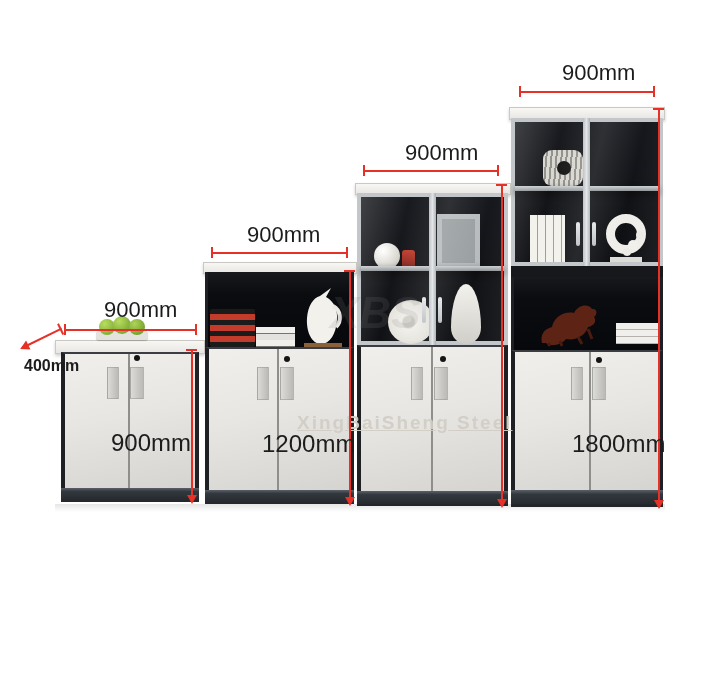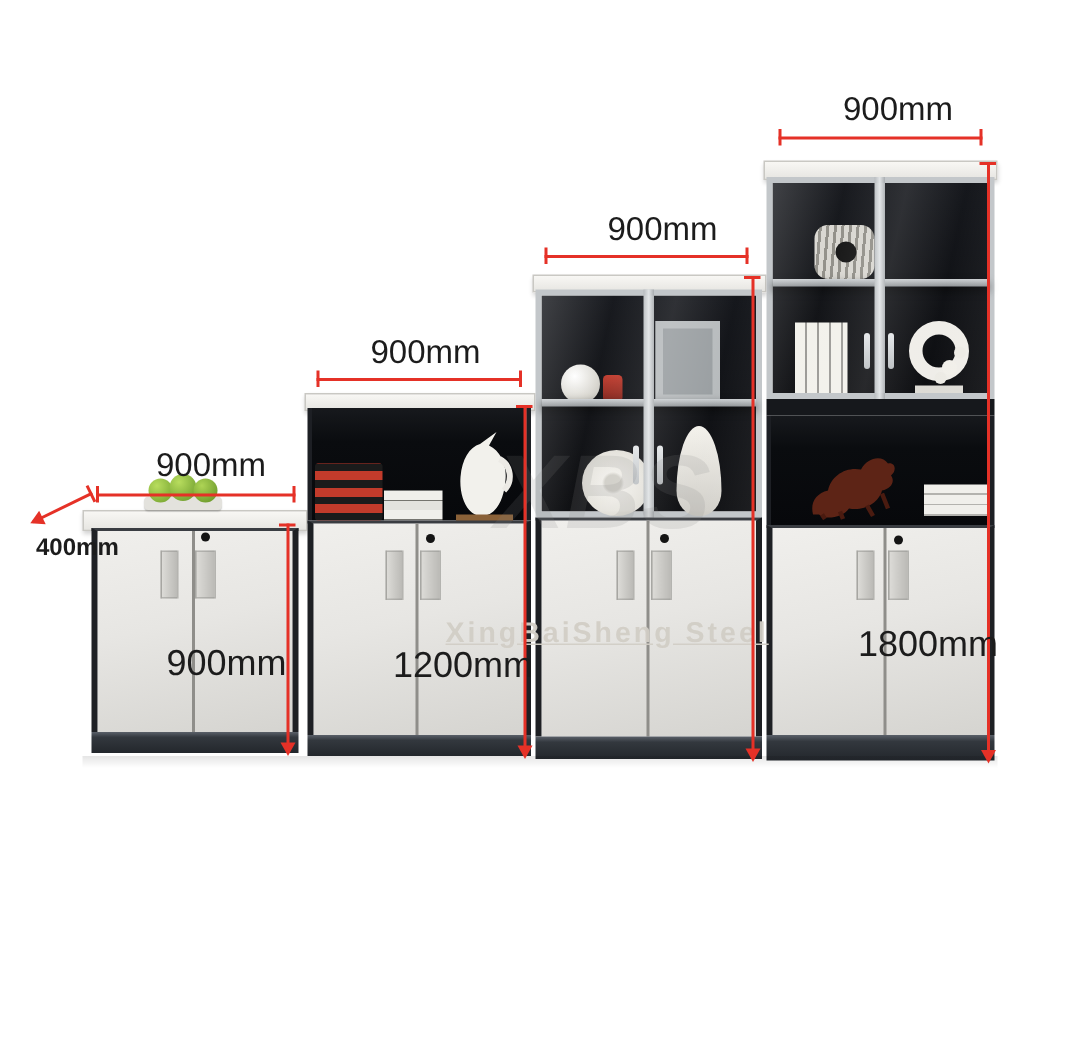--- a/index.html
+++ b/index.html
@@ -52,21 +52,21 @@
          background:linear-gradient(102deg,rgba(255,255,255,0.20) 0%,rgba(255,255,255,0.03) 28%,
                     rgba(255,255,255,0.13) 52%,rgba(255,255,255,0.02) 75%,rgba(255,255,255,0.09) 100%);}
   .ghandle{position:absolute;width:4px;background:linear-gradient(180deg,#e4e7e9,#b9bdc0);border-radius:2px;}
   .floor-shadow{position:absolute;background:linear-gradient(180deg,rgba(0,0,0,0.10),rgba(0,0,0,0));}
 
   
   .wm-cn{position:absolute;font-family:"DejaVu Serif",serif;font-size:48px;font-weight:700;
          letter-spacing:11px;color:#d8d4cc;opacity:0.92;white-space:nowrap;}
   .wm-en{position:absolute;font-size:19px;font-weight:700;letter-spacing:2px;
          color:#d2cec6;opacity:0.95;white-space:nowrap;}
-  .wm-logo{position:absolute;font-size:70px;font-weight:700;font-style:italic;
+  .wm-logo{position:absolute;font-size:44px;font-weight:700;font-style:italic;
            color:rgba(130,130,130,0.16);white-space:nowrap;}
 </style>
 </head>
 <body>
 
 <div id="stage">
 
   <div class="layer">
 
     <div>
@@ -207,16 +207,16 @@
 
     <div class="dimv" style="left:501px;top:184px;height:322px;">
         <i class="t"></i>
         <i class="a"></i>
       </div>
 
     <div class="dimv" style="left:658px;top:108px;height:399px;">
         <i class="t"></i>
         <i class="a"></i>
       </div>
-    <div class="lbl lbl-h" style="left:572px;top:416px;">1800mm</div>
+    <div class="lbl lbl-h" style="left:572px;top:430px;">1800mm</div>
   </div>
 
 </div>
 
 </body></html>

